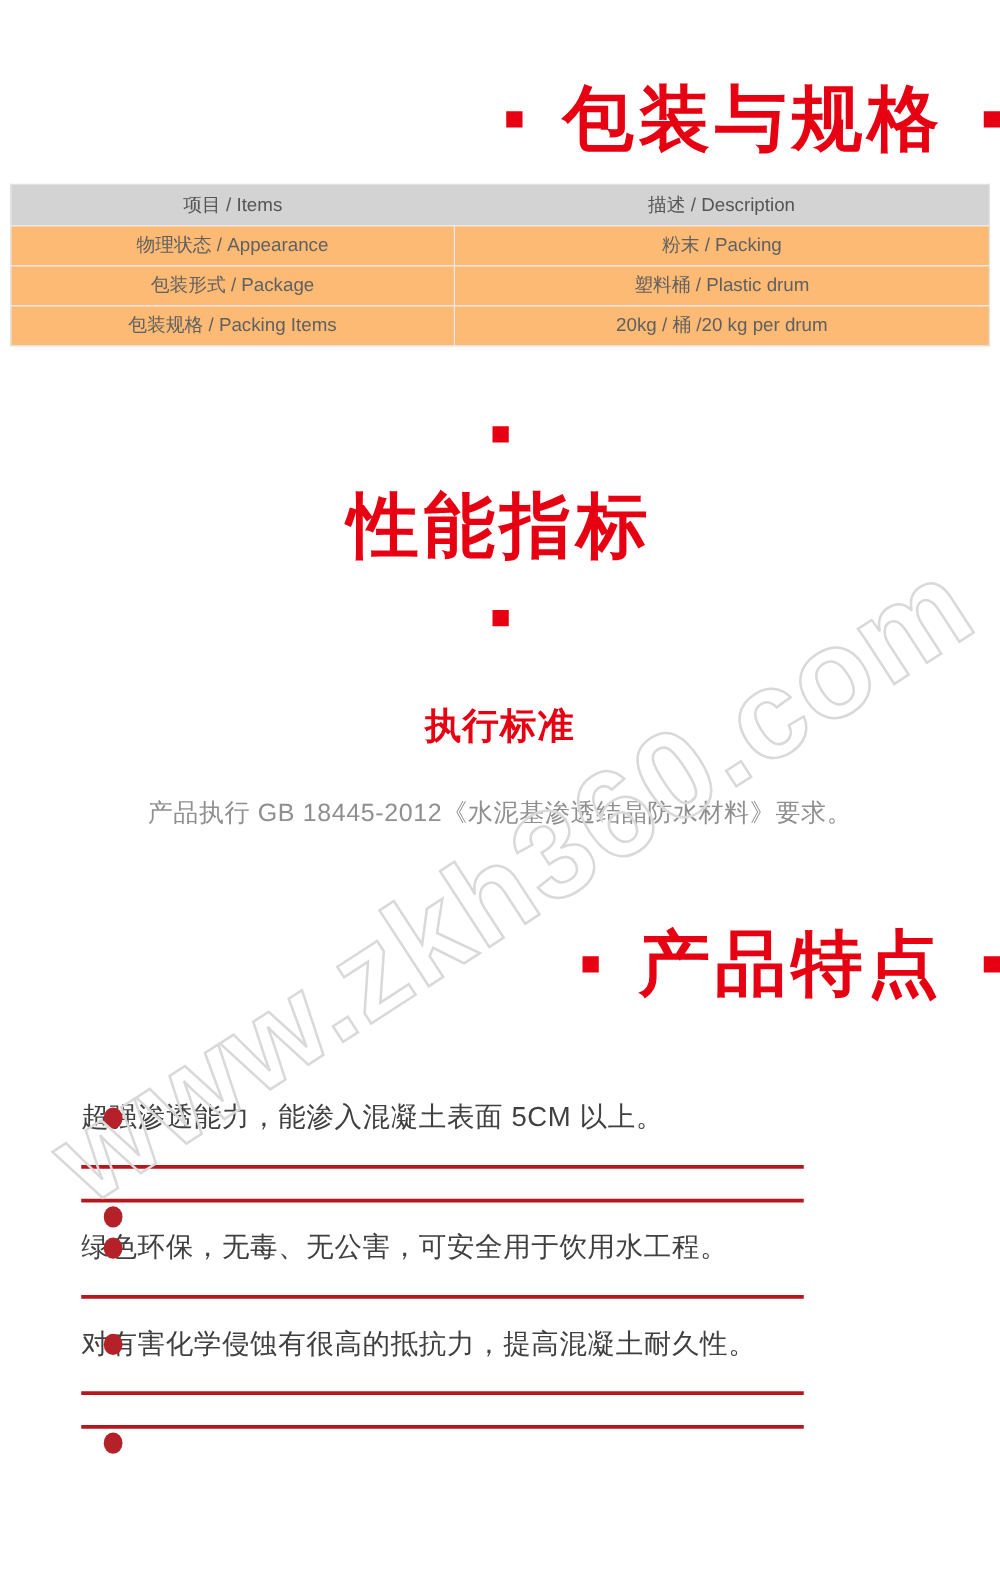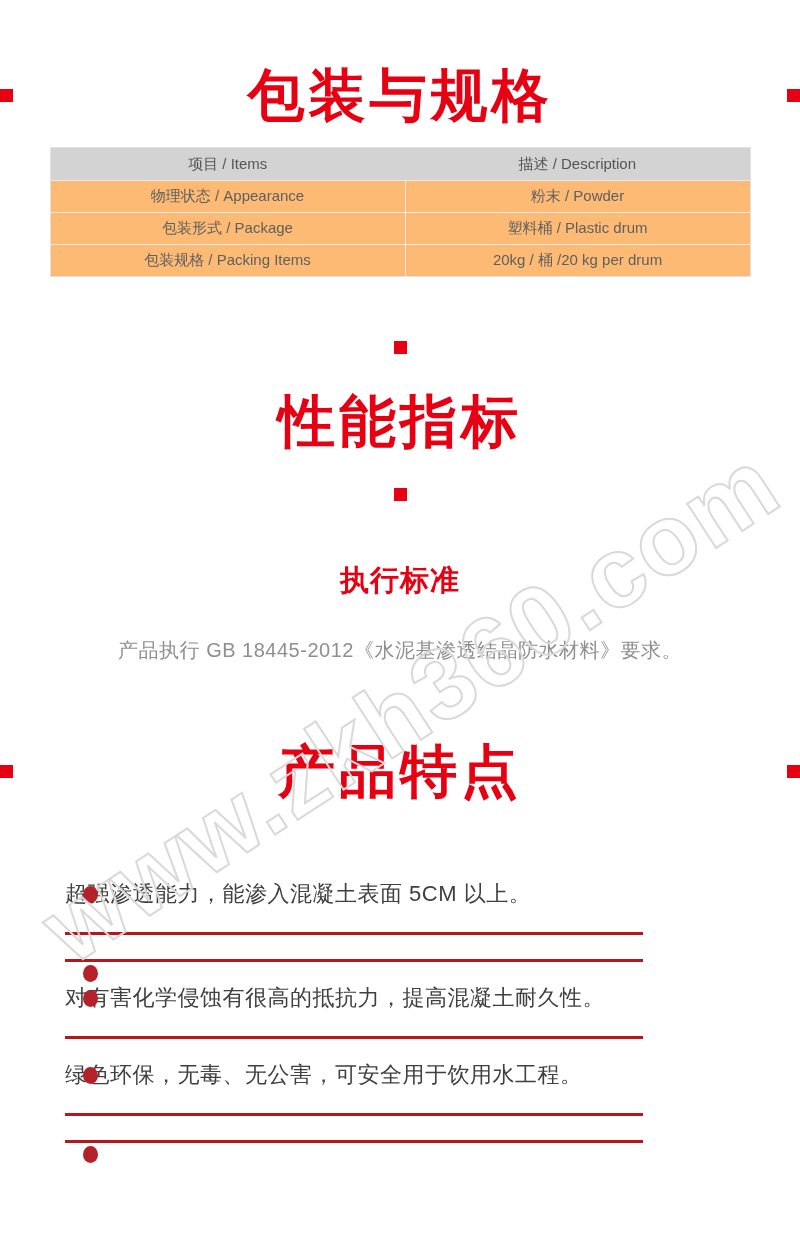--- a/index.html
+++ b/index.html
@@ -16,21 +16,21 @@
     margin: 0 auto;
     background: #ffffff;
     overflow: hidden;
     font-family: "Liberation Sans", "DejaVu Sans", sans-serif;
   }
 
   
   .section-title {
     display: flex;
     align-items: center;
-    justify-content: space-between;
+    justify-content: flex-end;
     gap: 32px;
   }
   .title-sq {
     width: 13px;
     height: 13px;
     background: var(--red);
     flex: 0 0 auto;
   }
   .title-text {
     font-size: 57px;
@@ -39,21 +39,21 @@
     color: var(--red);
     letter-spacing: 4px;
     white-space: nowrap;
   }
   .title-1 { padding-top: 60px; }
   .title-2 { margin-top: 64px; flex-direction: column; }
   .title-3 { margin-top: 72px; }
 
   
   .spec-table {
-    width: 701px;
+    width: 784px;
     margin: 17px auto 0 auto;
     border-collapse: collapse;
     border: 1px solid #e2e2e2;
     table-layout: fixed;
   }
   .spec-table th {
     background: #d3d3d3;
     height: 33px;
     font-size: 15px;
     font-weight: normal;
@@ -164,21 +164,21 @@
   <table class="spec-table">
     <thead>
       <tr>
         <th>项目 / Items</th>
         <th>描述 / Description</th>
       </tr>
     </thead>
     <tbody>
       <tr>
         <td>物理状态 / Appearance</td>
-        <td>粉末 / Powder</td>
+        <td>粉末 / Packing</td>
       </tr>
       <tr>
         <td>包装形式 / Package</td>
         <td>塑料桶 / Plastic drum</td>
       </tr>
       <tr>
         <td>包装规格 / Packing Items</td>
         <td>20kg / 桶 /20 kg per drum</td>
       </tr>
     </tbody>
@@ -204,27 +204,27 @@
       <span class="bullet"></span>
       <span class="feature-text">超强渗透能力，能渗入混凝土表面 5CM 以上。</span>
       <span class="feature-line"></span>
     </li>
     <li class="feature-item">
       <span class="bullet"></span>
       <span class="feature-line"></span>
     </li>
     <li class="feature-item">
       <span class="bullet"></span>
+      <span class="feature-text">绿色环保，无毒、无公害，可安全用于饮用水工程。</span>
+      <span class="feature-line"></span>
+    </li>
+    <li class="feature-item">
+      <span class="bullet"></span>
       <span class="feature-text">对有害化学侵蚀有很高的抵抗力，提高混凝土耐久性。</span>
       <span class="feature-line"></span>
     </li>
     <li class="feature-item">
       <span class="bullet"></span>
-      <span class="feature-text">绿色环保，无毒、无公害，可安全用于饮用水工程。</span>
-      <span class="feature-line"></span>
-    </li>
-    <li class="feature-item">
-      <span class="bullet"></span>
       <span class="feature-line"></span>
     </li>
   </ul>
 
 </div>
 
 </body></html>

